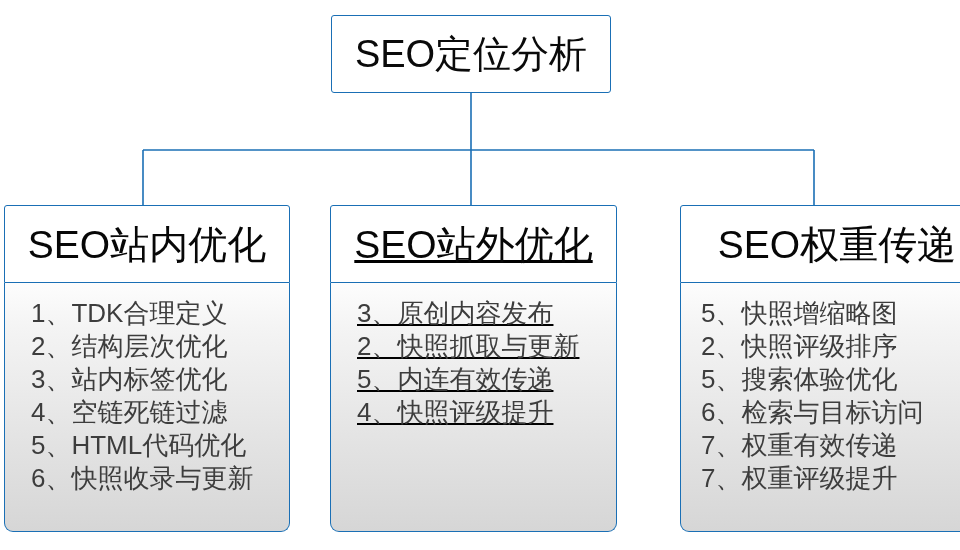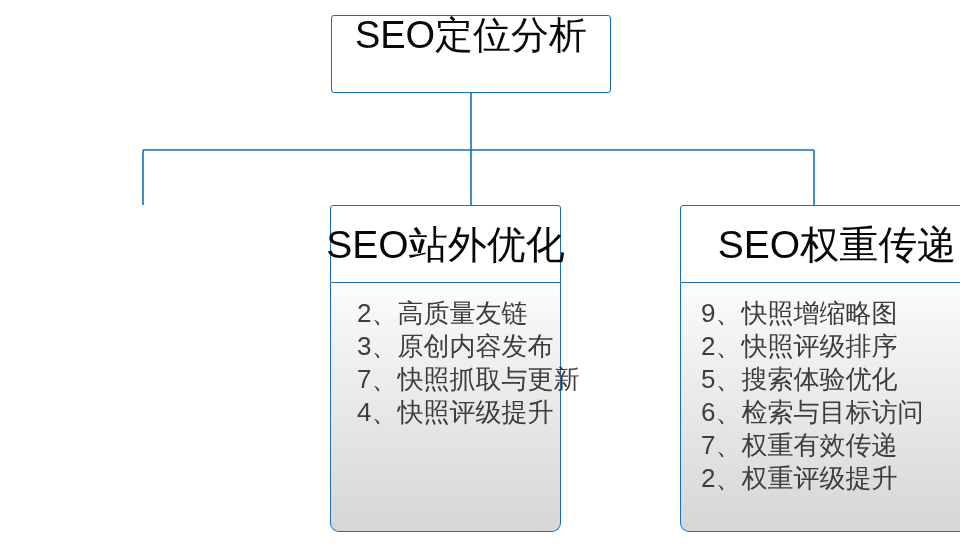--- a/index.html
+++ b/index.html
@@ -40,21 +40,21 @@
     position: absolute;
     left: 331px;
     top: 15px;
     width: 280px;
     height: 78px;
     box-sizing: border-box;
     border: 1.6px solid #1a6fb5;
     border-radius: 3px;
     background: #ffffff;
     display: flex;
-    align-items: flex-start;
+    align-items: center;
     justify-content: center;
     z-index: 3;
   }
   .root-node .root-label {
     font-size: 38px;
     line-height: 1;
     color: #0a0a0a;
     letter-spacing: 0px;
     white-space: nowrap;
   }
@@ -102,21 +102,21 @@
   .branch-body li {
     font-size: 26px;
     line-height: 33px;
     color: #3d3d3d;
     white-space: nowrap;
     text-align: left;
   }
 
   
   #branch-0 { left: 4px;   top: 205px; width: 286px; height: 327px; }
-  #branch-1 { left: 330px; top: 205px; width: 231px; height: 327px; }
+  #branch-1 { left: 330px; top: 205px; width: 287px; height: 327px; text-decoration: underline; }
   #branch-2 { left: 680px; top: 205px; width: 314px; height: 327px; }
 
   #branch-0 .branch-body { padding-left: 26px; }
   #branch-1 .branch-body { padding-left: 26px; }
   #branch-2 .branch-body { padding-left: 20px; }
 </style>
 </head>
 <body>
 
 <div id="diagram">
@@ -131,44 +131,59 @@
 
     <line x1="471" y1="150" x2="471" y2="205" stroke="#1a6fb5" stroke-width="1.6"></line>
 
     <line x1="814" y1="150" x2="814" y2="205" stroke="#1a6fb5" stroke-width="1.6"></line>
   </svg>
 
   <div class="root-node">
     <span class="root-label">SEO定位分析</span>
   </div>
 
+  <div class="branch" id="branch-0">
+    <div class="branch-head">
+      <span class="head-label">SEO站内优化</span>
+    </div>
+    <div class="branch-body">
+      <ol>
+        <li>1、TDK合理定义</li>
+        <li>2、结构层次优化</li>
+        <li>3、站内标签优化</li>
+        <li>4、空链死链过滤</li>
+        <li>5、HTML代码优化</li>
+        <li>6、快照收录与更新</li>
+      </ol>
+    </div>
+  </div>
 
   <div class="branch" id="branch-1">
     <div class="branch-head">
       <span class="head-label">SEO站外优化</span>
     </div>
     <div class="branch-body">
       <ol>
-        <li>2、高质量友链</li>
         <li>3、原创内容发布</li>
-        <li>7、快照抓取与更新</li>
+        <li>2、快照抓取与更新</li>
+        <li>5、内连有效传递</li>
         <li>4、快照评级提升</li>
       </ol>
     </div>
   </div>
 
   <div class="branch" id="branch-2">
     <div class="branch-head">
       <span class="head-label">SEO权重传递</span>
     </div>
     <div class="branch-body">
       <ol>
-        <li>9、快照增缩略图</li>
+        <li>5、快照增缩略图</li>
         <li>2、快照评级排序</li>
         <li>5、搜索体验优化</li>
         <li>6、检索与目标访问</li>
         <li>7、权重有效传递</li>
-        <li>2、权重评级提升</li>
+        <li>7、权重评级提升</li>
       </ol>
     </div>
   </div>
 
 </div>
 
 </body></html>

